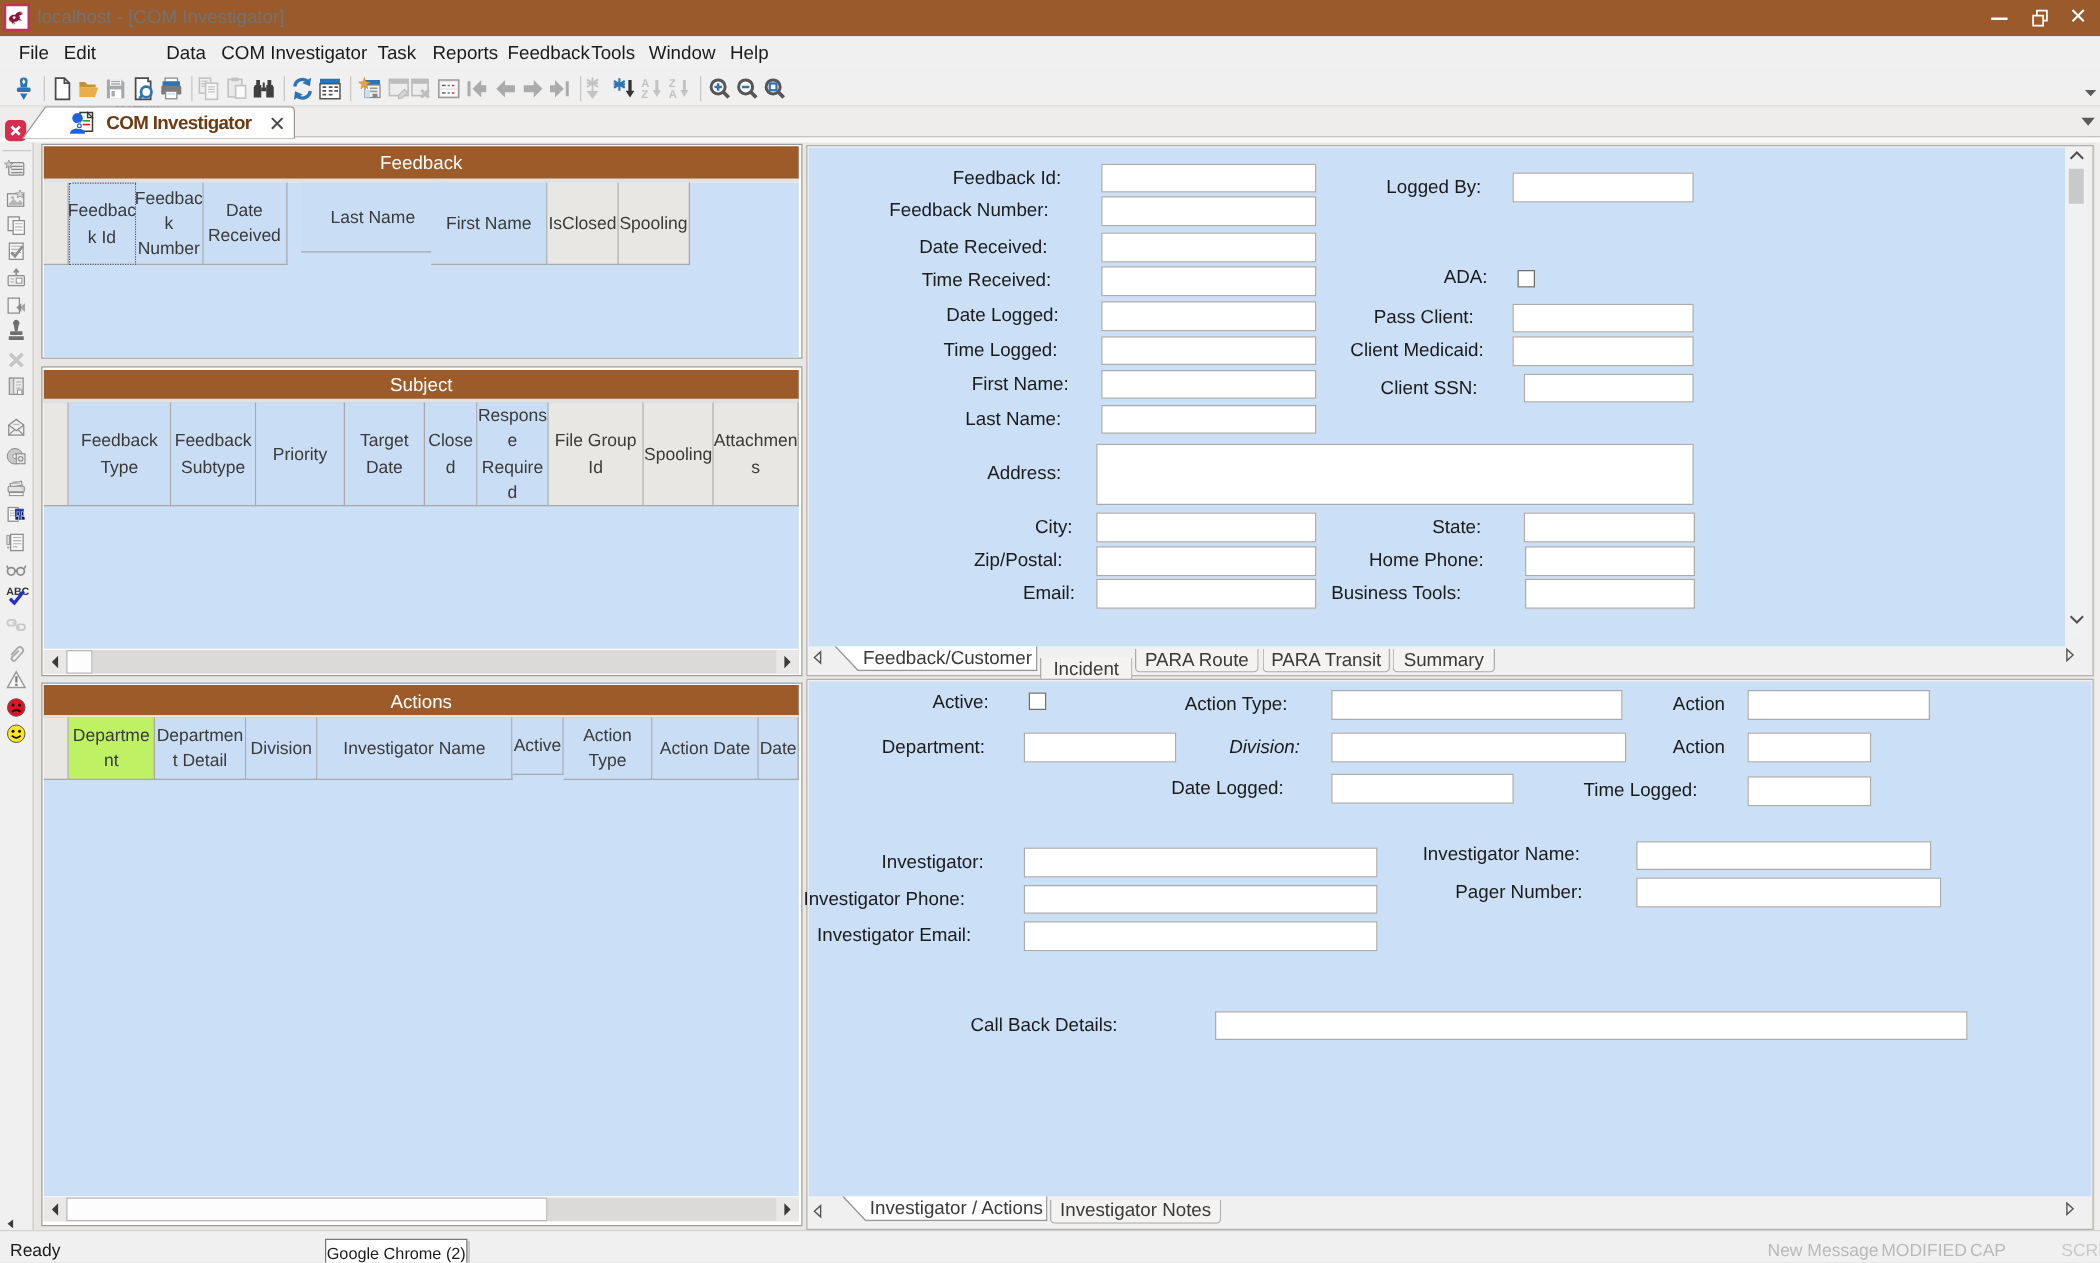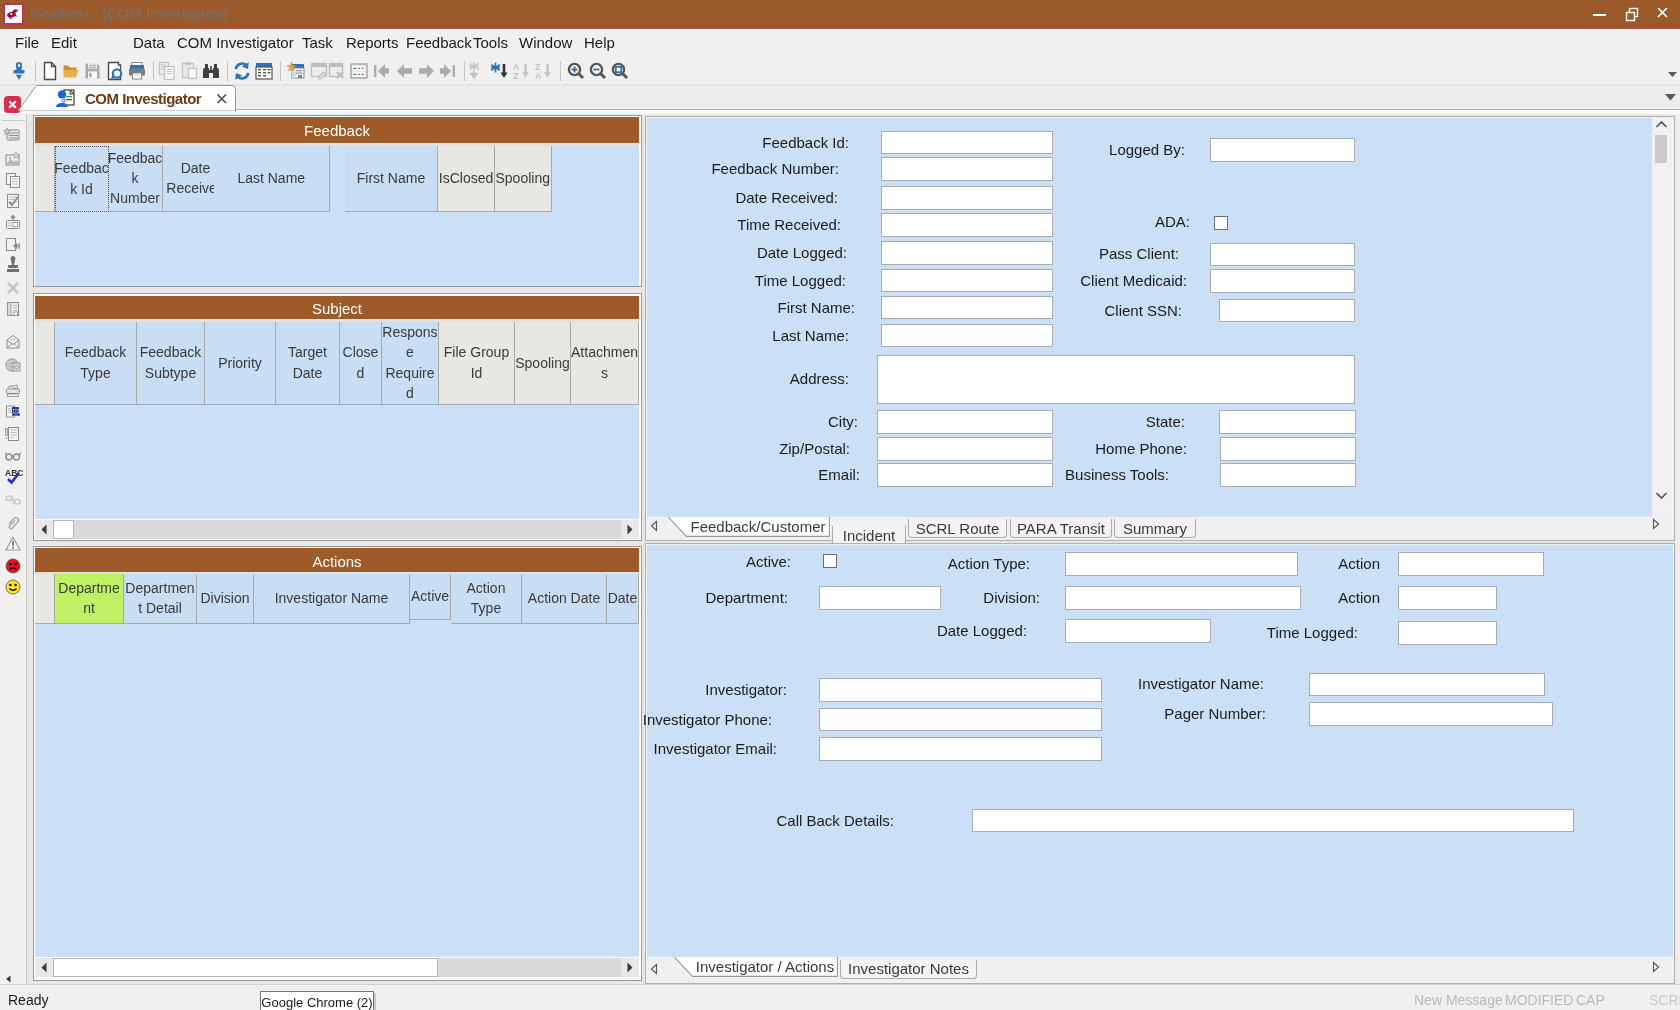--- a/index.html
+++ b/index.html
@@ -350,21 +350,21 @@
     <path d="M7.5 1.5 L3 5 L7.5 8.5 Z" fill="#3A3A3A"></path>
   </svg>
 <div class="a" style="left:32.5px;top:114.5px;width:609px;height:172.5px;background:#fff;border:1px solid #9C9A98;"></div>
 <div class="a" style="left:35px;top:117px;width:604px;height:26px;background:#9D5B2A;color:#fff;font-size:15px;display:flex;align-items:center;justify-content:center;">Feedback</div>
 <div class="a" style="left:34.5px;top:143px;width:604.5px;height:2.5px;background:#E3E1DF;"></div>
 <div class="a" style="left:34.5px;top:145.5px;width:604.5px;height:140px;background:#CBDFF6;"></div>
 <div class="gc" style="left:34.5px;top:145.5px;width:20px;height:66px;background:#E8E7E4;border-bottom:1px solid #A8A8A8;"></div>
 <div class="gc" style="left:54.5px;top:145.5px;width:54px;height:66px;background:#C9DDF5;border:1px dotted #555;">Feedbac<br>k Id</div>
 <div class="gc" style="left:108.5px;top:145.5px;width:54px;height:66px;background:#C9DDF5;border-bottom:1px solid #A8A8A8;">Feedbac<br>k<br>Number</div>
 <div class="gc" style="left:162.5px;top:145.5px;width:67px;height:66px;background:#C9DDF5;border-bottom:1px solid #A8A8A8;">Date<br>Received</div>
-<div class="gc" style="left:214px;top:145.5px;width:115.5px;height:66px;background:#C9DDF5;border-bottom:1px solid #A8A8A8;">Last Name</div>
+<div class="gc" style="left:241px;top:145.5px;width:115.5px;height:56px;background:#C9DDF5;border-bottom:1px solid #A8A8A8;">Last Name</div>
 <div class="gc" style="left:345px;top:145.5px;width:93px;height:66px;background:#C9DDF5;border-bottom:1px solid #A8A8A8;">First Name</div>
 <div class="gc" style="left:438px;top:145.5px;width:57px;height:66px;background:#E8E7E4;border-bottom:1px solid #A8A8A8;">IsClosed</div>
 <div class="gc" style="left:495px;top:145.5px;width:56.5px;height:66px;background:#E8E7E4;border-bottom:1px solid #A8A8A8;">Spooling</div>
 <div class="a" style="left:32.5px;top:293px;width:609px;height:248px;background:#fff;border:1px solid #9C9A98;"></div>
 <div class="a" style="left:35px;top:295.5px;width:604px;height:26px;background:#9D5B2A;color:#fff;font-size:15px;display:flex;align-items:center;justify-content:center;">Subject</div>
 <div class="a" style="left:34.5px;top:319px;width:604.5px;height:2.5px;background:#E3E1DF;"></div>
 <div class="a" style="left:34.5px;top:321.5px;width:604.5px;height:197.5px;background:#CBDFF6;"></div>
 <div class="gc" style="left:34.5px;top:321.5px;width:20.5px;height:83.5px;background:#E8E7E4;border-bottom:1px solid #A8A8A8;"></div>
 <div class="gc" style="left:55px;top:321.5px;width:82px;height:83.5px;background:#C9DDF5;border-bottom:1px solid #A8A8A8;">Feedback<br>Type</div>
 <div class="gc" style="left:137px;top:321.5px;width:68px;height:83.5px;background:#C9DDF5;border-bottom:1px solid #A8A8A8;">Feedback<br>Subtype</div>
@@ -452,21 +452,21 @@
 <div class="inp" style="left:1210px;top:269.1px;width:145px;height:23.5px;"></div>
 <div class="lbl" style="right:498px;top:301.5px;">Client SSN:</div>
 <div class="inp" style="left:1219px;top:298.8px;width:136px;height:23.5px;"></div>
 <div class="lbl" style="right:495px;top:413px;">State:</div>
 <div class="inp" style="left:1219px;top:410.2px;width:137px;height:23.5px;"></div>
 <div class="lbl" style="right:493px;top:440px;">Home Phone:</div>
 <div class="inp" style="left:1220px;top:437.4px;width:136px;height:23.5px;"></div>
 <div class="lbl" style="right:511px;top:466px;">Business Tools:</div>
 <div class="inp" style="left:1220px;top:463.4px;width:136px;height:23.5px;"></div>
 <div class="tabx" style="left:832px;top:526px;width:74px;height:19px;">Incident</div>
-<div class="tabx" style="left:908px;top:519px;width:99px;height:19px;">SCRL Route</div>
+<div class="tabx" style="left:908px;top:519px;width:99px;height:19px;">PARA Route</div>
 <div class="tabx" style="left:1010px;top:519px;width:102px;height:19px;">PARA Transit</div>
 <div class="tabx" style="left:1114px;top:519px;width:82px;height:19px;">Summary</div>
 <svg class="a" style="left:668px;top:516.5px;" width="162" height="20" viewBox="0 0 162 20">
 <path d="M0.2 0 L18.5 19.4 L161.4 19.4 L161.4 0" fill="#fff" stroke="#9A9896" stroke-width="1.1"></path>
 </svg>
 <div class="a" style="left:686px;top:516.5px;width:144px;height:19px;display:flex;align-items:center;justify-content:center;font-size:15px;color:#3A3A3A;">Feedback/Customer</div>
 <svg class="a" style="left:648px;top:519px;" width="12" height="14">
     <path d="M8.5 2.5 L3.5 7 L8.5 11.5 Z" fill="none" stroke="#555" stroke-width="1.1"></path>
   </svg>
 <svg class="a" style="left:1650px;top:517px;" width="12" height="14">
@@ -475,21 +475,21 @@
 <div class="a" style="left:645px;top:542.5px;width:1030px;height:441px;background:#F0F0F0;border:1px solid #B3B1AF;"></div>
 <div class="a" style="left:647px;top:544.5px;width:1026px;height:412px;background:#CBDFF6;"></div>
 <div class="lbl" style="right:889px;top:552.5px;">Active:</div>
 <div class="a" style="left:822.5px;top:554px;width:14px;height:14px;background:#fff;border:1px solid #6E6E6E;"></div>
 <div class="lbl" style="right:650px;top:555px;">Action Type:</div>
 <div class="inp" style="left:1064.5px;top:552.4px;width:233.5px;height:23.5px;"></div>
 <div class="lbl" style="right:300px;top:555px;">Action</div>
 <div class="inp" style="left:1397.5px;top:552.4px;width:146px;height:23.5px;"></div>
 <div class="lbl" style="right:892px;top:589px;">Department:</div>
 <div class="inp" style="left:819px;top:586.4px;width:122px;height:23.5px;"></div>
-<div class="lbl" style="right:640px;top:589px;">Division:</div>
+<div class="lbl" style="right:640px;top:589px;font-style:italic;">Division:</div>
 <div class="inp" style="left:1064.5px;top:586.4px;width:236.5px;height:23.5px;"></div>
 <div class="lbl" style="right:300px;top:589px;">Action</div>
 <div class="inp" style="left:1397.5px;top:586.4px;width:99px;height:23.5px;"></div>
 <div class="lbl" style="right:653px;top:622px;">Date Logged:</div>
 <div class="inp" style="left:1064.5px;top:619.2px;width:146.5px;height:23.5px;"></div>
 <div class="lbl" style="right:322px;top:624px;">Time Logged:</div>
 <div class="inp" style="left:1397.5px;top:621.1px;width:99px;height:23.5px;"></div>
 <div class="lbl" style="right:893px;top:681px;">Investigator:</div>
 <div class="inp" style="left:819px;top:678px;width:283px;height:23.5px;"></div>
 <div class="lbl" style="right:416px;top:675px;">Investigator Name:</div>

